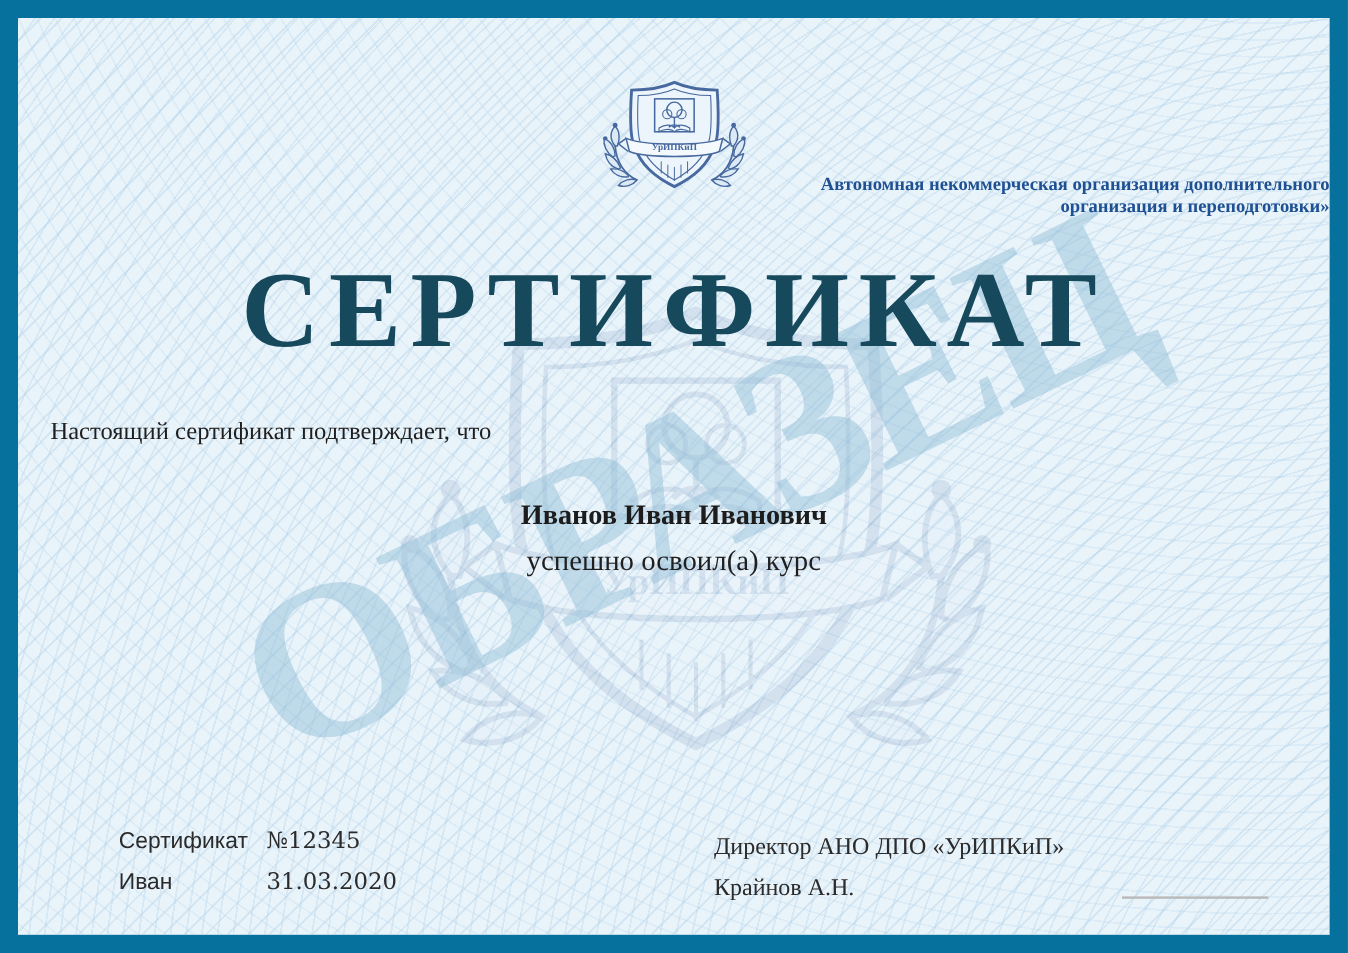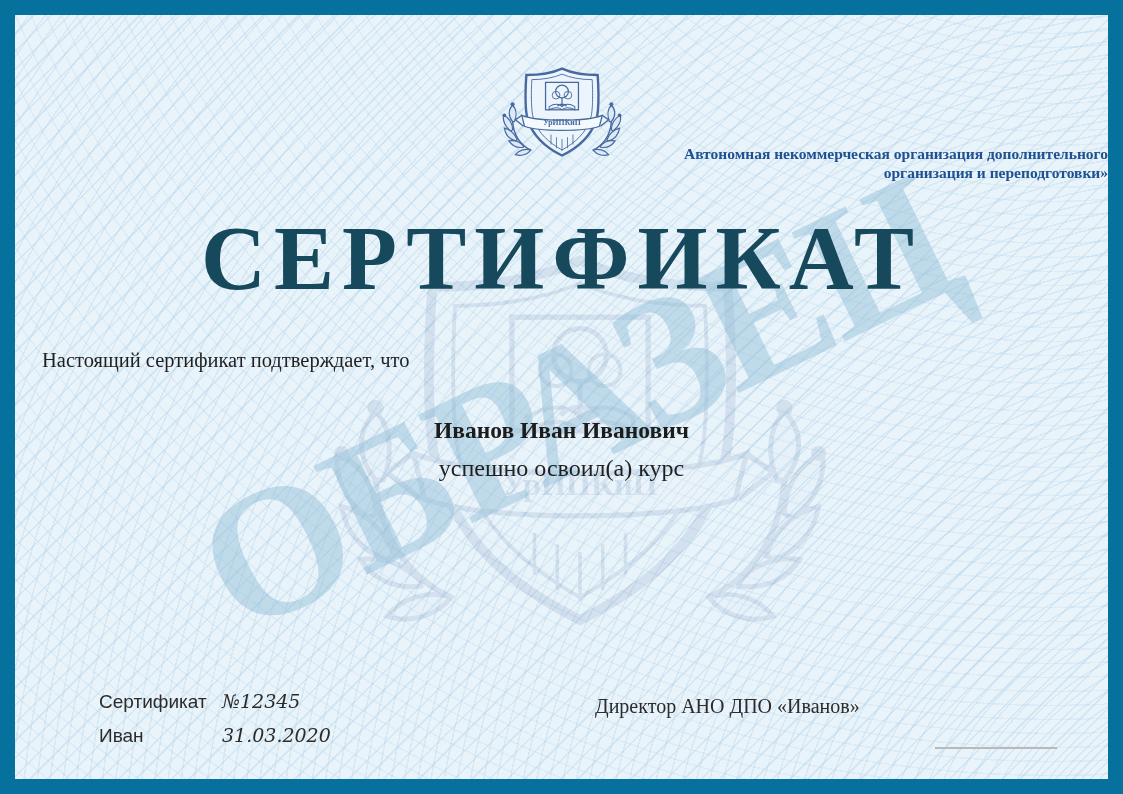--- a/index.html
+++ b/index.html
@@ -71,21 +71,21 @@
     font-weight: bold; font-size: 23px; line-height: 33px;
   }
 
   
   .details {
     position: absolute; left: 84px; top: 674px;
     display: grid; grid-template-columns: 123px auto; row-gap: 9px;
     font-size: 19px; line-height: 25px; color: #2b2b2b;
   }
   .details .label { font-family: "Liberation Sans", sans-serif; }
-  .details .value { font-family: "DejaVu Serif", "Liberation Serif", serif; font-style: italic; }
+  .details .value { font-family: "DejaVu Serif", "Liberation Serif", serif; }
 
   .signoff {
     position: absolute; left: 580px; top: 674px;
     font-size: 20px; line-height: 34px; color: #2b2b2b;
   }
   .signature-line {
     position: absolute; left: 920px; top: 732px; width: 122px; height: 0;
     border-top: 2px solid #b9b9b9;
   }
 </style>
@@ -158,20 +158,21 @@
 
 
       <div class="details">
         <div class="label">Сертификат</div>
         <div class="value">№12345</div>
         <div class="label">Иван</div>
         <div class="value">31.03.2020</div>
       </div>
 
       <div class="signoff">
-        <div>Директор АНО ДПО «Иванов»</div>
+        <div>Директор АНО ДПО «УрИПКиП»</div>
+        <div>Крайнов А.Н.</div>
       </div>
 
       <div class="signature-line"></div>
 
     </div>
   </div>
 </div>
 
 </body></html>

